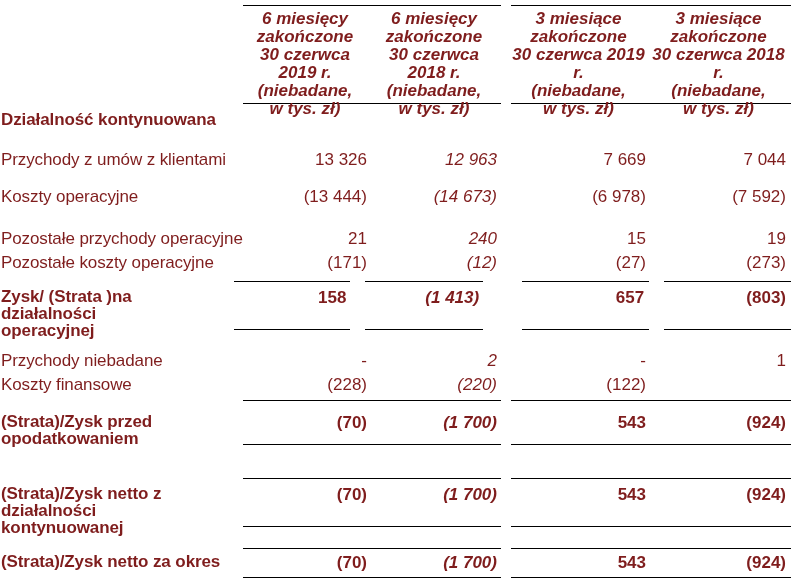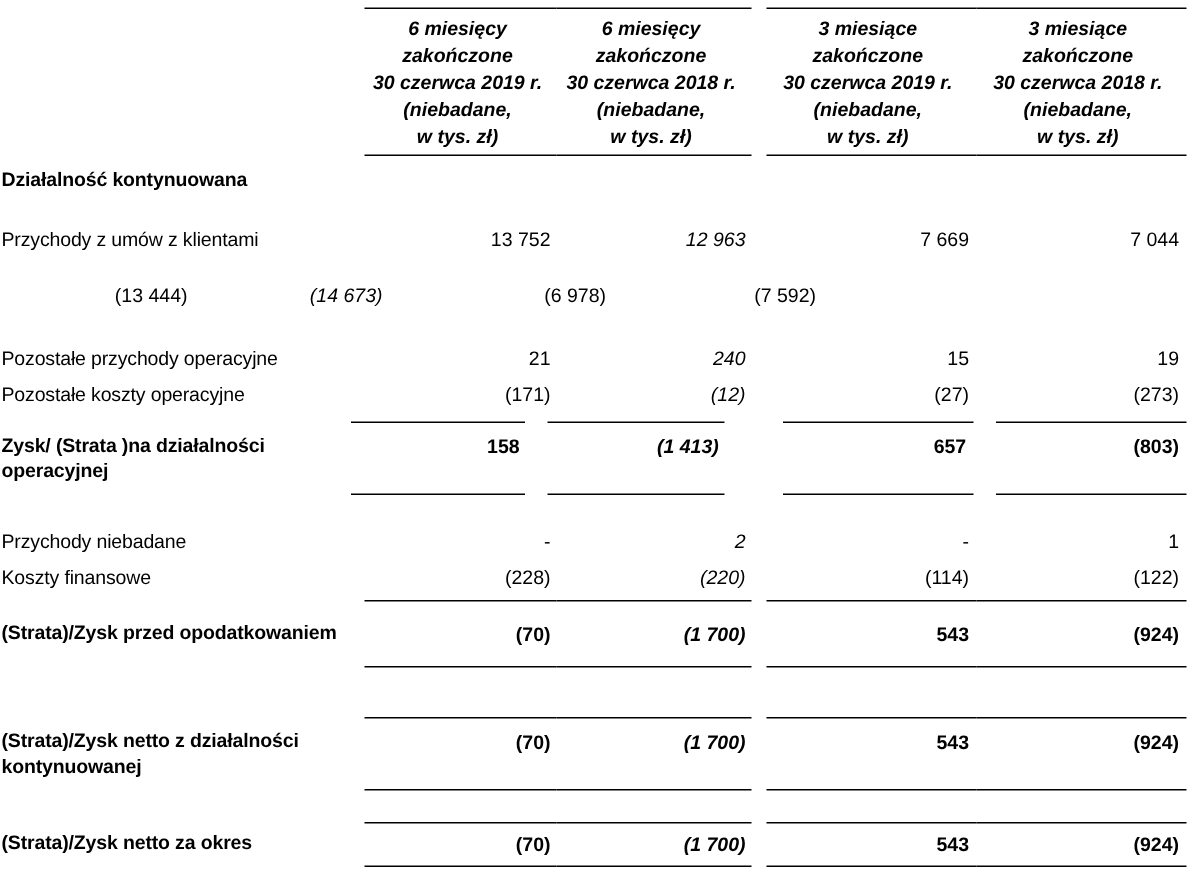--- a/index.html
+++ b/index.html
@@ -6,22 +6,22 @@
     margin: 0;
     padding: 0;
     background: #ffffff;
   }
   .page {
     position: relative;
     width: 792px;
     height: 585px;
     background: #ffffff;
     font-family: "Liberation Sans", sans-serif;
-    color: #000000;
-    font-size: 13px;
+    color: #7f1d1d;
+    font-size: 17px;
     box-sizing: border-box;
     overflow: hidden;
   }
   .fin-table {
     position: absolute;
     top: 5px;
     left: 1px;
     width: 790px;
   }
   .row {
@@ -118,28 +118,29 @@
       <div class="lbl">Działalność kontynuowana</div>
       <div class="c1 num"></div>
       <div class="c2 num"></div>
       <div class="gapcol"></div>
       <div class="c3 num"></div>
       <div class="c4 num"></div>
     </div>
 
     <div class="row r-przychody">
       <div class="lbl">Przychody z umów z klientami</div>
-      <div class="c1 num">13 752</div>
+      <div class="c1 num">13 326</div>
       <div class="c2 num">12 963</div>
       <div class="gapcol"></div>
       <div class="c3 num">7 669</div>
       <div class="c4 num">7 044</div>
     </div>
 
     <div class="row r-kosztyop">
+      <div class="lbl">Koszty operacyjne</div>
       <div class="c1 num">(13 444)</div>
       <div class="c2 num">(14 673)</div>
       <div class="gapcol"></div>
       <div class="c3 num">(6 978)</div>
       <div class="c4 num">(7 592)</div>
     </div>
 
     <div class="row r-pozprzy">
       <div class="lbl">Pozostałe przychody operacyjne</div>
       <div class="c1 num">21</div>
@@ -177,21 +178,20 @@
       <div class="gapcol"></div>
       <div class="c3 num">-</div>
       <div class="c4 num">1</div>
     </div>
 
     <div class="row r-finkoszty">
       <div class="lbl">Koszty finansowe</div>
       <div class="c1 num">(228)</div>
       <div class="c2 num">(220)</div>
       <div class="gapcol"></div>
-      <div class="c3 num">(114)</div>
       <div class="c4 num">(122)</div>
     </div>
 
     <div class="row r-przedopo bold rt rb">
       <div class="lbl">(Strata)/Zysk przed opodatkowaniem</div>
       <div class="c1 num">(70)</div>
       <div class="c2 num">(1 700)</div>
       <div class="gapcol"></div>
       <div class="c3 num">543</div>
       <div class="c4 num">(924)</div>

